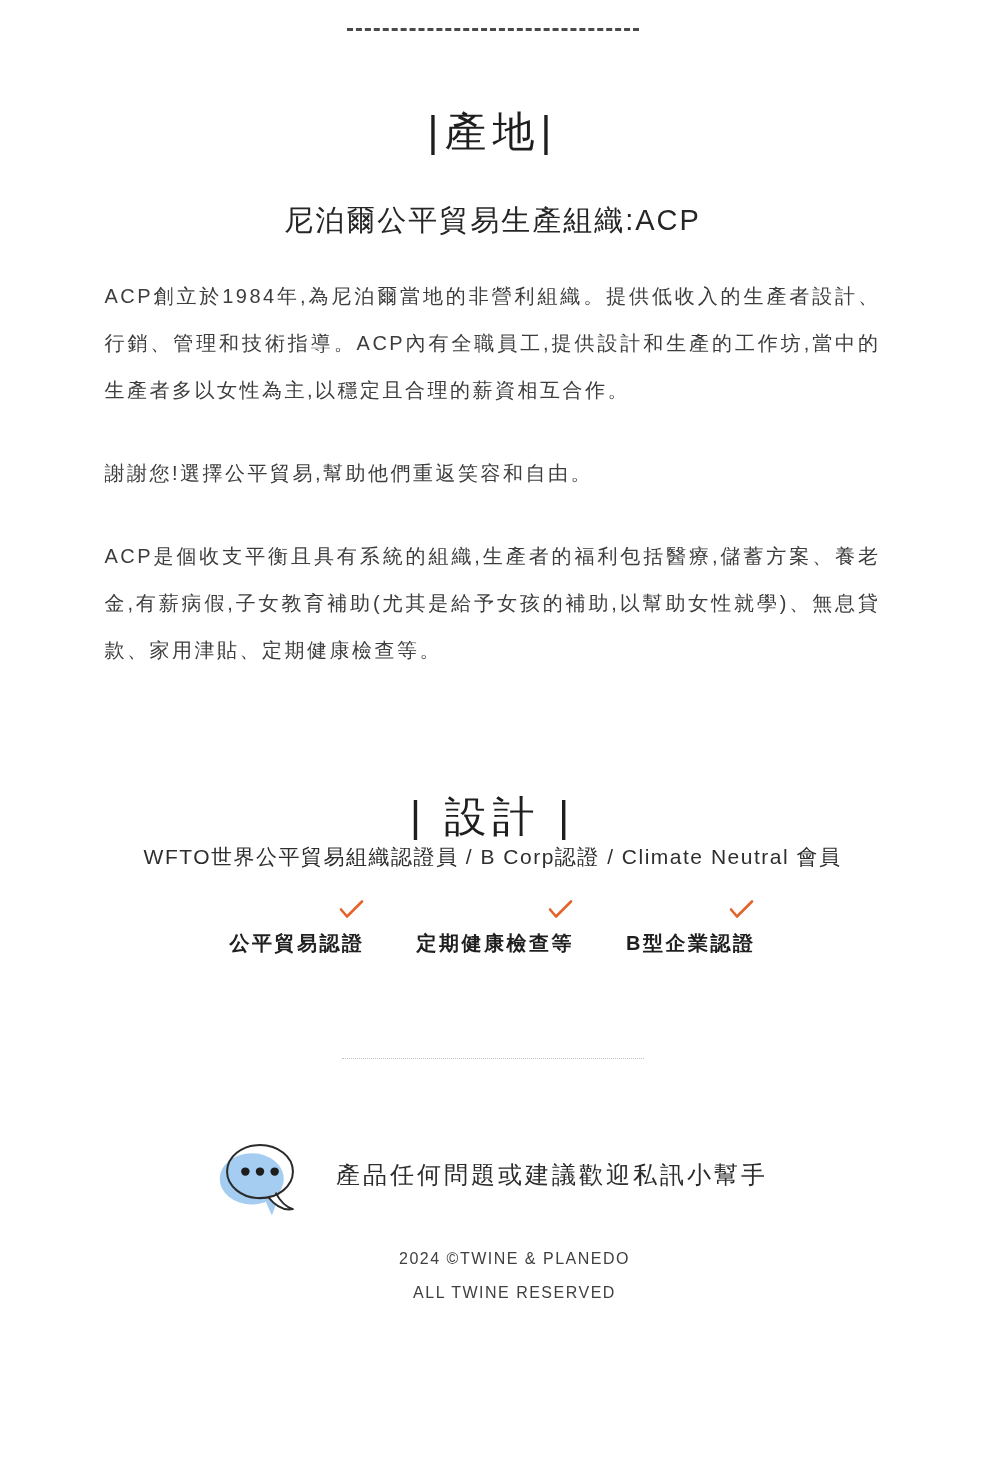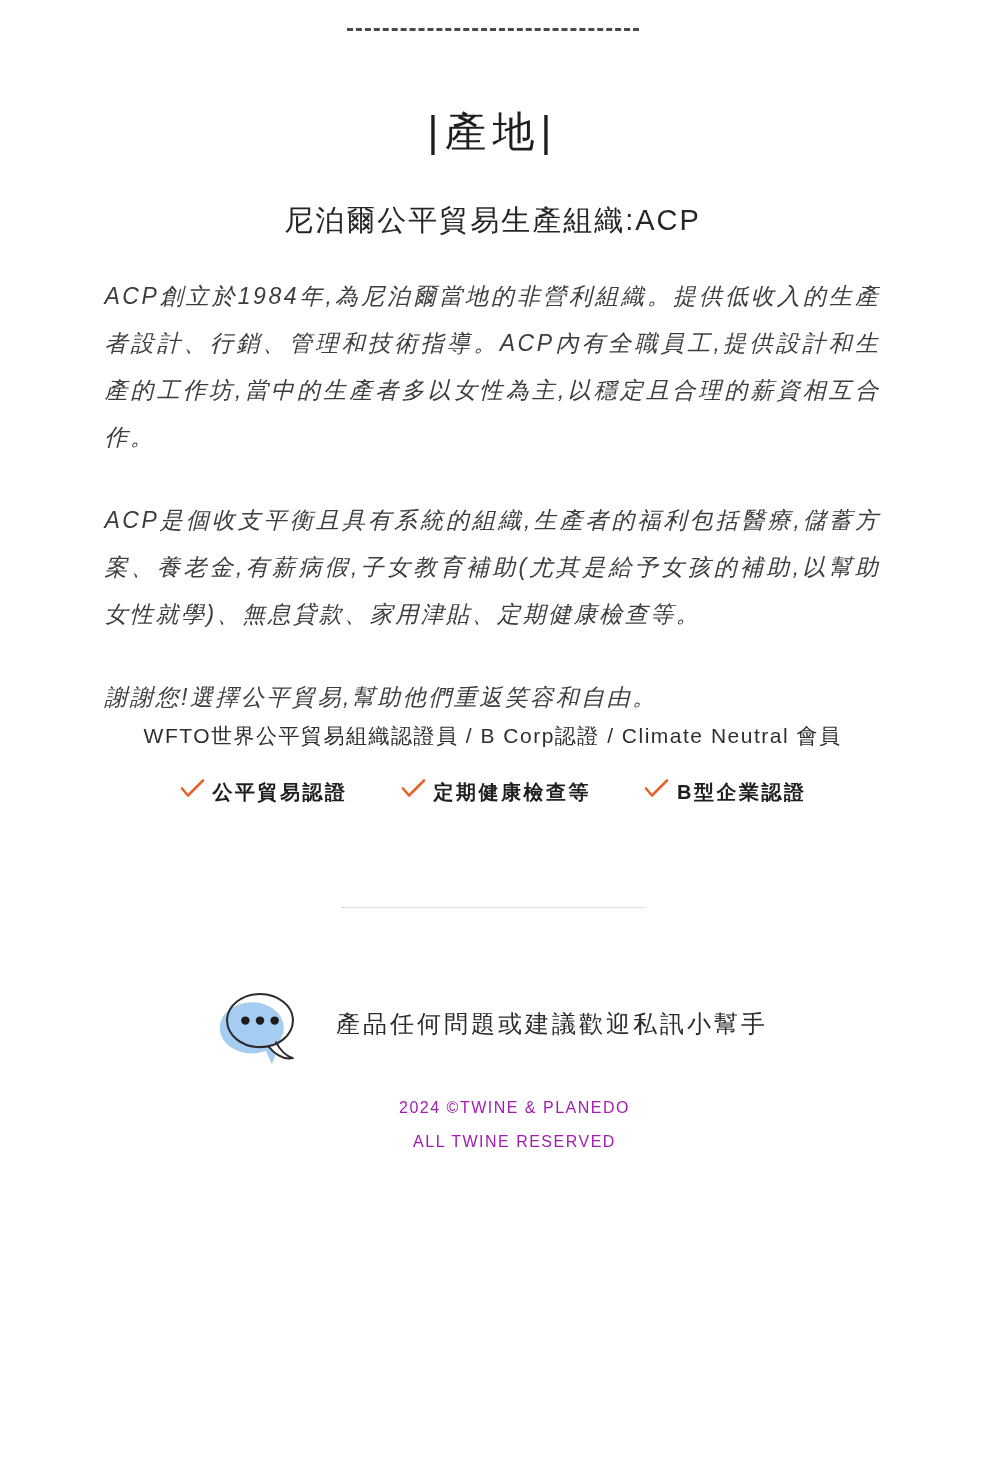--- a/index.html
+++ b/index.html
@@ -36,26 +36,25 @@
     font-size: 29px;
     line-height: 38px;
     font-weight: 400;
     letter-spacing: 2px;
     text-align: center;
     color: #262626;
   }
   .body-paragraph {
     width: 776px;
     margin: 36px auto 0;
-    font-size: 23px;
+    font-size: 20px;
     line-height: 47px;
     letter-spacing: 2.5px;
     text-align: justify;
     color: #3d3d3d;
-    font-style: italic;
   }
   .body-paragraph.first { margin-top: 34px; }
   .brand-name {
     margin-top: 46px;
     font-size: 27px;
     line-height: 36px;
     letter-spacing: 2px;
     text-align: center;
     color: #262626;
   }
@@ -68,22 +67,23 @@
   }
   .badge-row {
     margin-top: 26px;
     display: flex;
     justify-content: center;
     align-items: center;
     gap: 52px;
   }
   .badge-item {
     display: flex;
-    align-items: flex-start;
+    align-items: flex-end;
     gap: 7px;
+    flex-direction: column;
   }
   .badge-item .check-icon { flex: 0 0 auto; display: block; }
   .badge-label {
     font-size: 20px;
     font-weight: 700;
     letter-spacing: 2.5px;
     color: #1f1f1f;
     line-height: 30px;
   }
   .dotted-divider {
@@ -103,41 +103,42 @@
     font-size: 24px;
     letter-spacing: 3px;
     color: #2b2b2b;
     padding-bottom: 6px;
   }
   .footer { margin-top: 28px; text-align: center; }
   .footer-line {
     font-size: 16px;
     line-height: 20px;
     letter-spacing: 1.5px;
-    color: #a21caf;
+    color: #404040;
     padding-left: 44px;
   }
   .footer-line + .footer-line { margin-top: 14px; }
 </style>
 </head>
 <body>
 
 <div class="page">
 
   <div class="top-divider"></div>
 
   <section>
     <h1 class="section-heading">|產地|</h1>
     <h2 class="origin-subheading">尼泊爾公平貿易生產組織:ACP</h2>
     <p class="body-paragraph first">ACP創立於1984年,為尼泊爾當地的非營利組織。提供低收入的生產者設計、行銷、管理和技術指導。ACP內有全職員工,提供設計和生產的工作坊,當中的生產者多以女性為主,以穩定且合理的薪資相互合作。</p>
+    <p class="body-paragraph">謝謝您!選擇公平貿易,幫助他們重返笑容和自由。</p>
     <p class="body-paragraph">ACP是個收支平衡且具有系統的組織,生產者的福利包括醫療,儲蓄方案、養老金,有薪病假,子女教育補助(尤其是給予女孩的補助,以幫助女性就學)、無息貸款、家用津貼、定期健康檢查等。</p>
-    <p class="body-paragraph">謝謝您!選擇公平貿易,幫助他們重返笑容和自由。</p>
   </section>
 
   <section>
+    <h1 class="section-heading design">| 設計 |</h1>
     <div class="certification-line">WFTO世界公平貿易組織認證員 / B Corp認證 / Climate Neutral 會員</div>
 
     <div class="badge-row">
       <div class="badge-item">
         <svg class="check-icon" width="27" height="23" viewBox="0 0 27 23">
           <polyline points="3,11.5 9,18.5 24,3.5" fill="none" stroke="var(--check-color)" stroke-width="2.6" stroke-linecap="round" stroke-linejoin="round"></polyline>
         </svg>
         <span class="badge-label">公平貿易認證</span>
       </div>
       <div class="badge-item">

